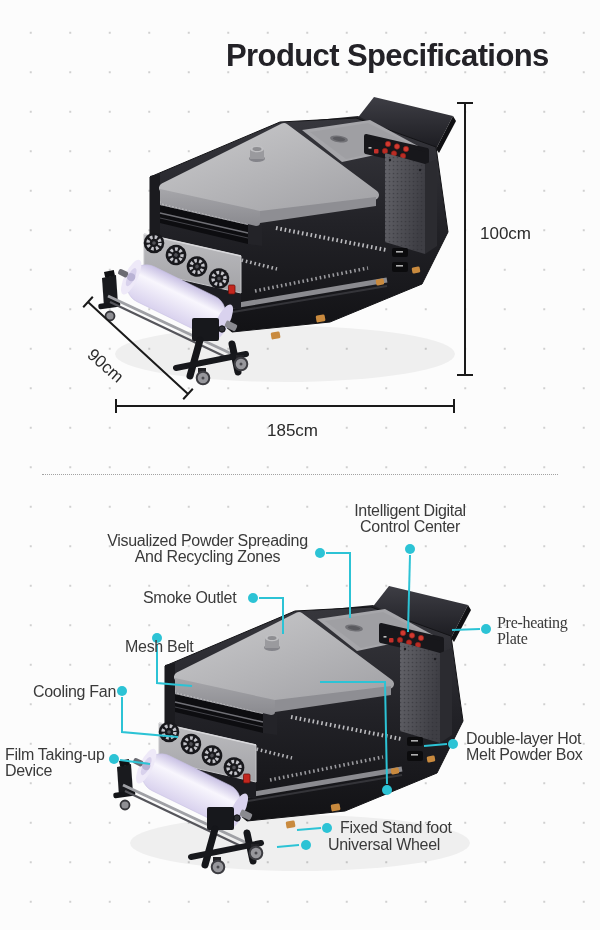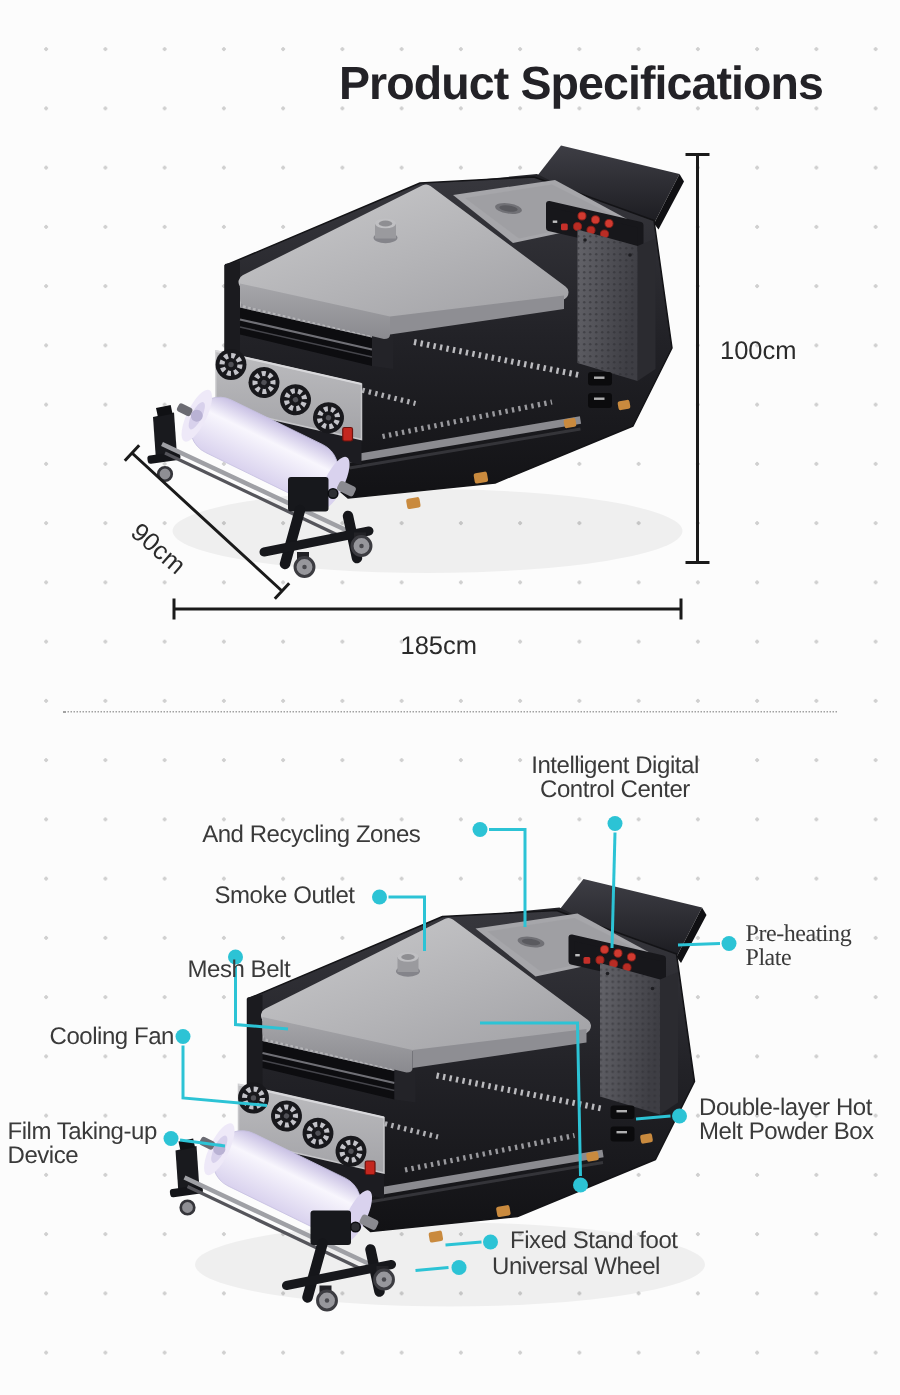--- a/index.html
+++ b/index.html
@@ -247,21 +247,21 @@
   <div class="dim-label dim-rot" style="left:96px;top:345px;">90cm</div>
   <div class="dim-label" style="left:258px;top:421px;width:60px;text-align:right;">185cm</div>
 
   <div class="sep"></div>
 
   <div class="callout ta-c" style="left:330px;top:503px;width:160px;">
     <span>Intelligent Digital</span><br>
     <span>Control Center</span>
   </div>
   <div class="callout ta-c" style="left:105px;top:533px;width:205px;">
-    <br>
+    <span>Visualized Powder Spreading</span><br>
     <span>And Recycling Zones</span>
   </div>
   <div class="callout ta-r" style="left:143px;top:590px;width:100px;">
     <span>Smoke Outlet</span>
   </div>
   <div class="callout" style="left:125px;top:615px;margin-top:24px;">
     <span>Mesh Belt</span>
   </div>
   <div class="callout" style="left:33px;top:684px;">
     <span>Cooling Fan</span>

